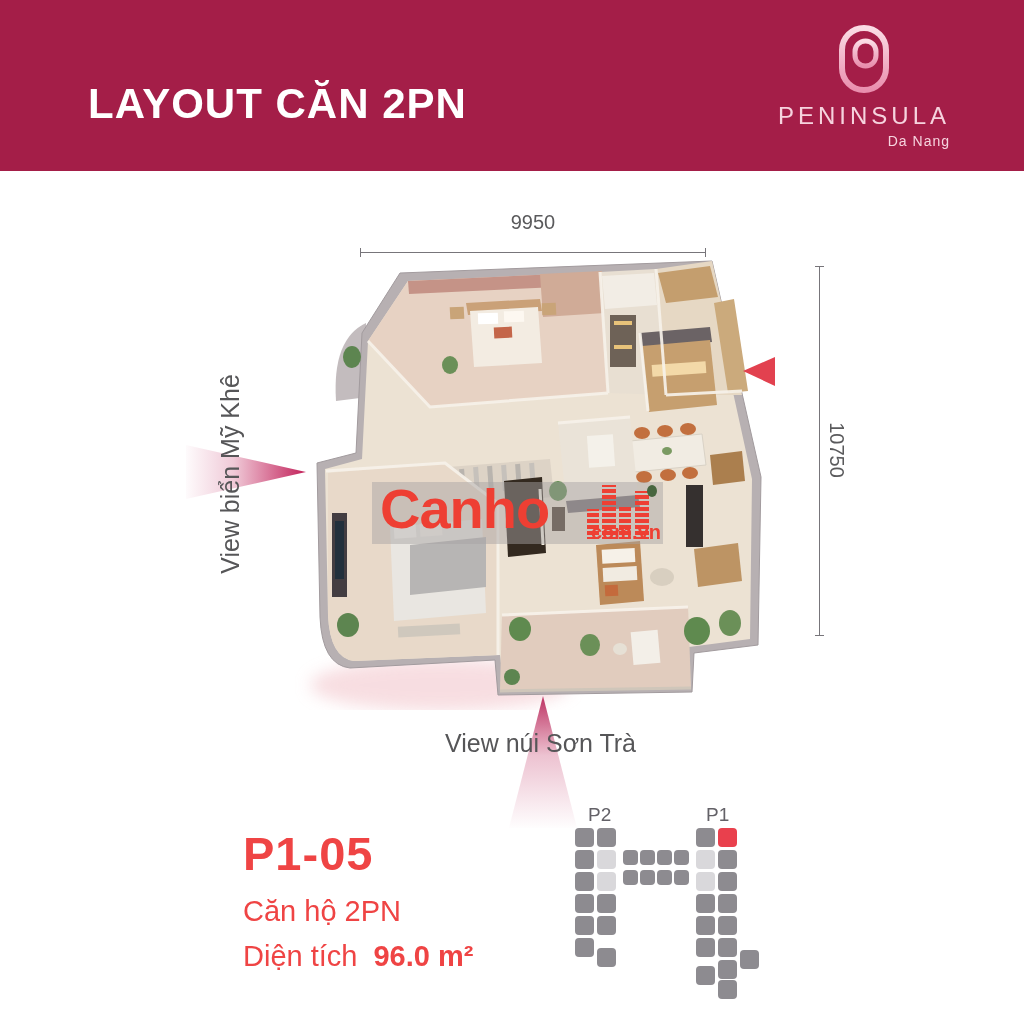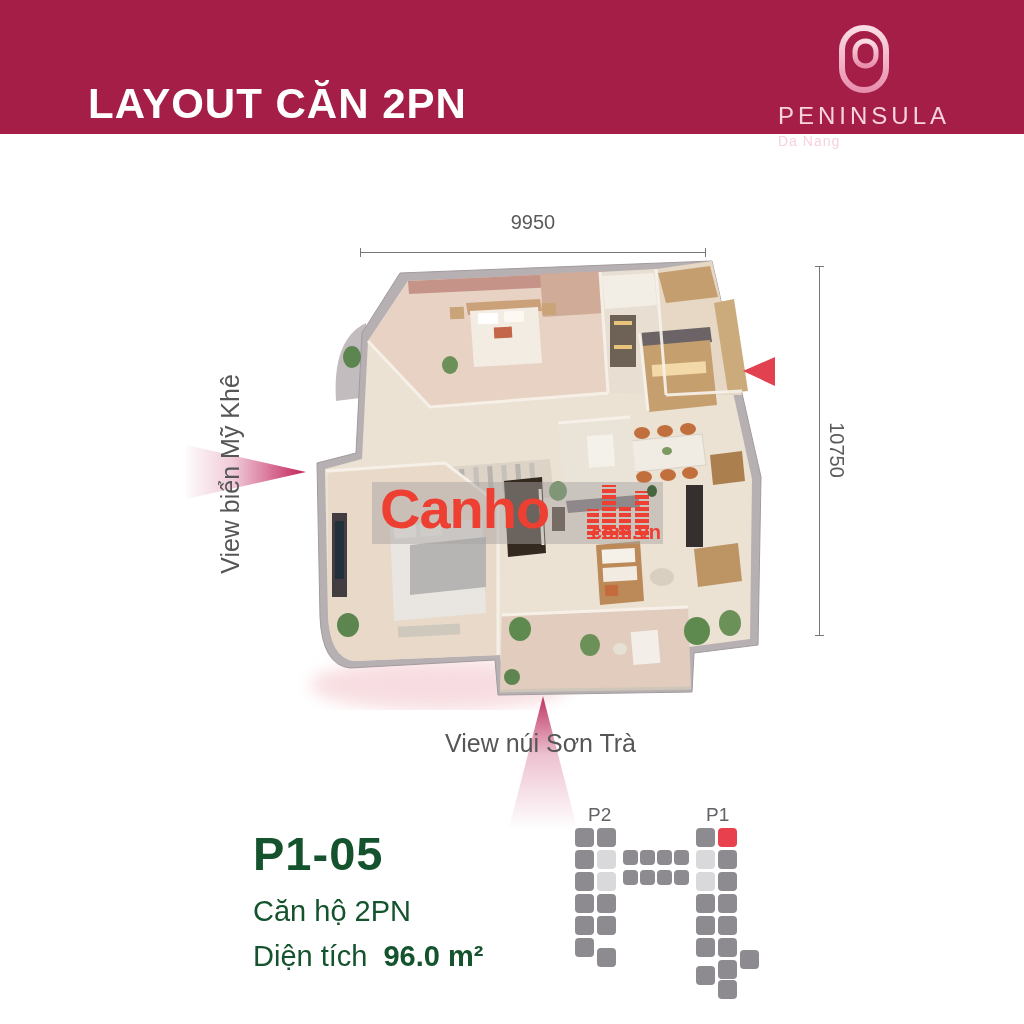--- a/index.html
+++ b/index.html
@@ -1,24 +1,24 @@
 <!DOCTYPE html>
 <html><head>
 <meta charset="utf-8">
 <style>
   html,body{margin:0;padding:0;background:#fff;}
   body{width:1024px;height:1024px;position:relative;overflow:hidden;
        font-family:"Liberation Sans", sans-serif;}
   .canvas{position:absolute;inset:0;width:1024px;height:1024px;background:#fff;}
 
   
-  .header{position:absolute;left:0;top:0;width:1024px;height:134px;background:#a41e48;}
+  .header{position:absolute;left:0;top:0;width:1024px;height:171px;background:#a41e48;}
   .header-title{position:absolute;left:88px;top:80px;color:#ffffff;font-size:42px;
     font-weight:800;letter-spacing:1px;white-space:nowrap;}
-  .logo{position:absolute;left:778px;top:24px;width:172px;text-align:left;}
+  .logo{position:absolute;left:778px;top:24px;width:172px;text-align:right;}
   .logo svg{display:block;margin:0 auto;}
   .logo-brand{font-size:24px;letter-spacing:4px;color:#f6d3de;margin-top:8px;font-weight:400;}
   .logo-city{font-size:14px;letter-spacing:1px;color:#f6d3de;margin-top:3px;}
 
   
   .dim-top{position:absolute;left:360px;top:211px;width:346px;color:#5a5a5c;z-index:4;}
   .dim-top .lbl{display:block;text-align:center;font-size:20px;margin-bottom:14px;}
   .dim-line-h{height:9px;border-left:1.5px solid #77757a;border-right:1.5px solid #77757a;position:relative;}
   .dim-line-h::after{content:"";position:absolute;left:0;right:0;top:4px;height:1px;background:#77757a;}
   .dim-right{position:absolute;left:815px;top:266px;height:368px;width:40px;color:#5a5a5c;z-index:4;}
@@ -33,21 +33,21 @@
   .arrow-left{position:absolute;left:186px;top:440px;width:120px;height:64px;z-index:2;
     clip-path:polygon(0 8%,100% 50%,0 92%);
     background:linear-gradient(to right,rgba(246,220,229,0.12),rgba(233,178,198,0.7) 40%,#c2215a);}
   .view-bottom{position:absolute;left:445px;top:729px;width:200px;text-align:left;
     font-size:25px;color:#565658;white-space:nowrap;z-index:3;}
   .arrow-up{position:absolute;left:506px;top:696px;width:74px;height:132px;z-index:2;
     clip-path:polygon(50% 0,96% 100%,4% 100%);
     background:linear-gradient(to bottom,#bd3363,rgba(225,154,178,0.6) 45%,rgba(248,235,240,0.08));}
 
   
-  .unit{position:absolute;left:243px;top:826px;color:#14532d;z-index:3;margin-left:10px;}
+  .unit{position:absolute;left:243px;top:826px;color:#ef4444;z-index:3;}
   .unit-code{font-size:47px;font-weight:800;letter-spacing:1px;}
   .unit-type{font-size:29px;font-weight:500;margin-top:14px;}
   .unit-area{font-size:29px;font-weight:400;margin-top:12px;}
   .unit-area b{font-weight:800;margin-left:16px;}
 
   
   .minimap{position:absolute;left:568px;top:804px;width:210px;z-index:3;}
   .mm-label{position:absolute;top:0;font-size:19px;color:#636167;}
   .mm-label.p2{left:20px;} .mm-label.p1{left:138px;}
   .minimap svg{position:absolute;left:0;top:24px;}

